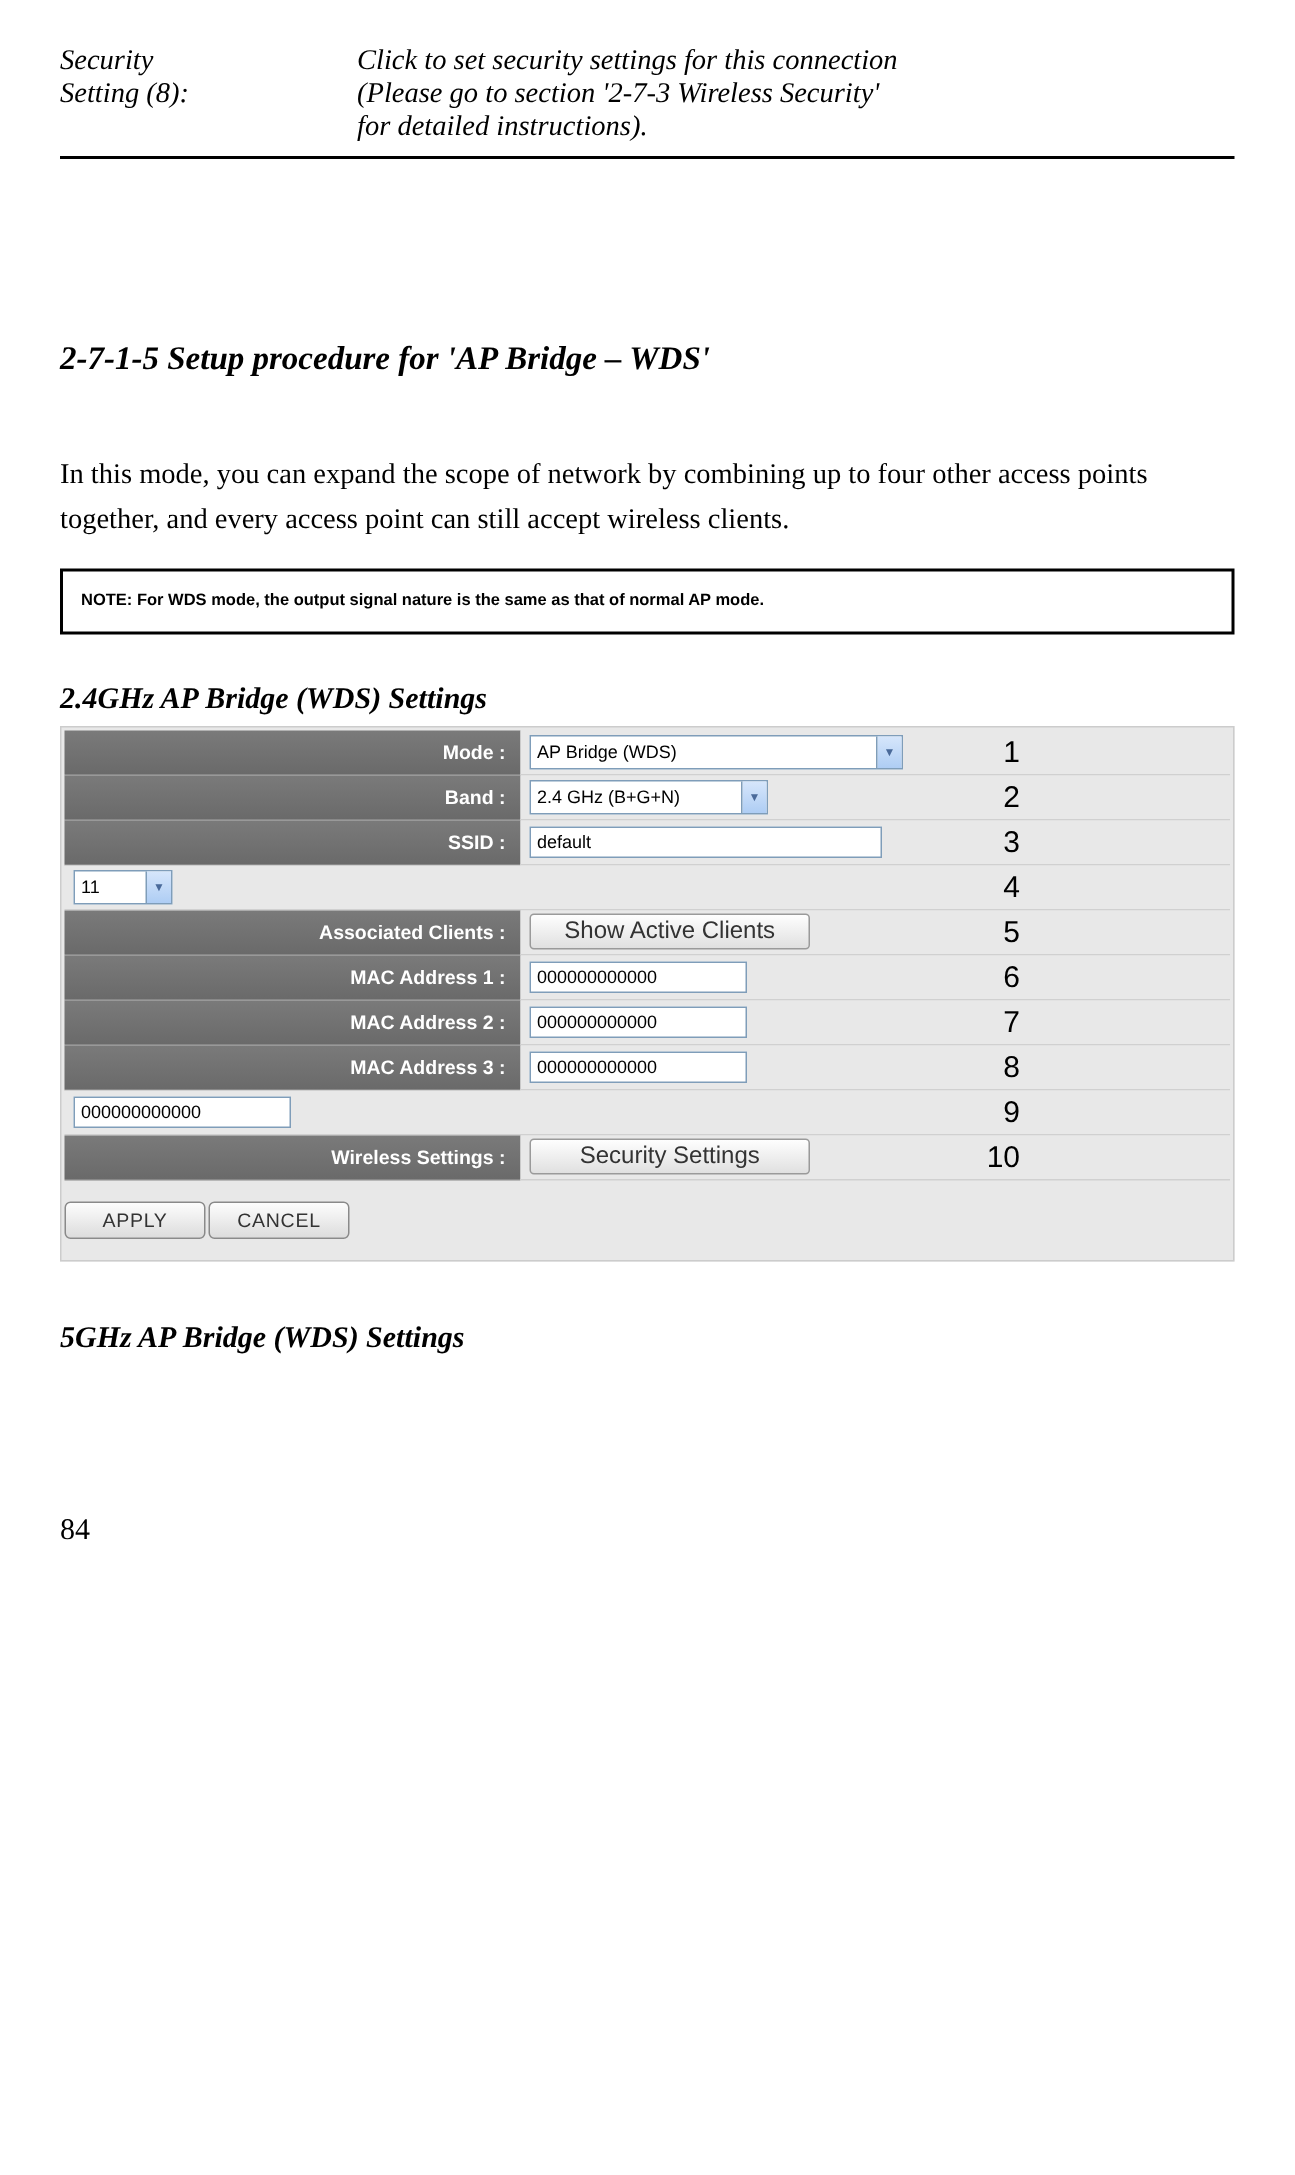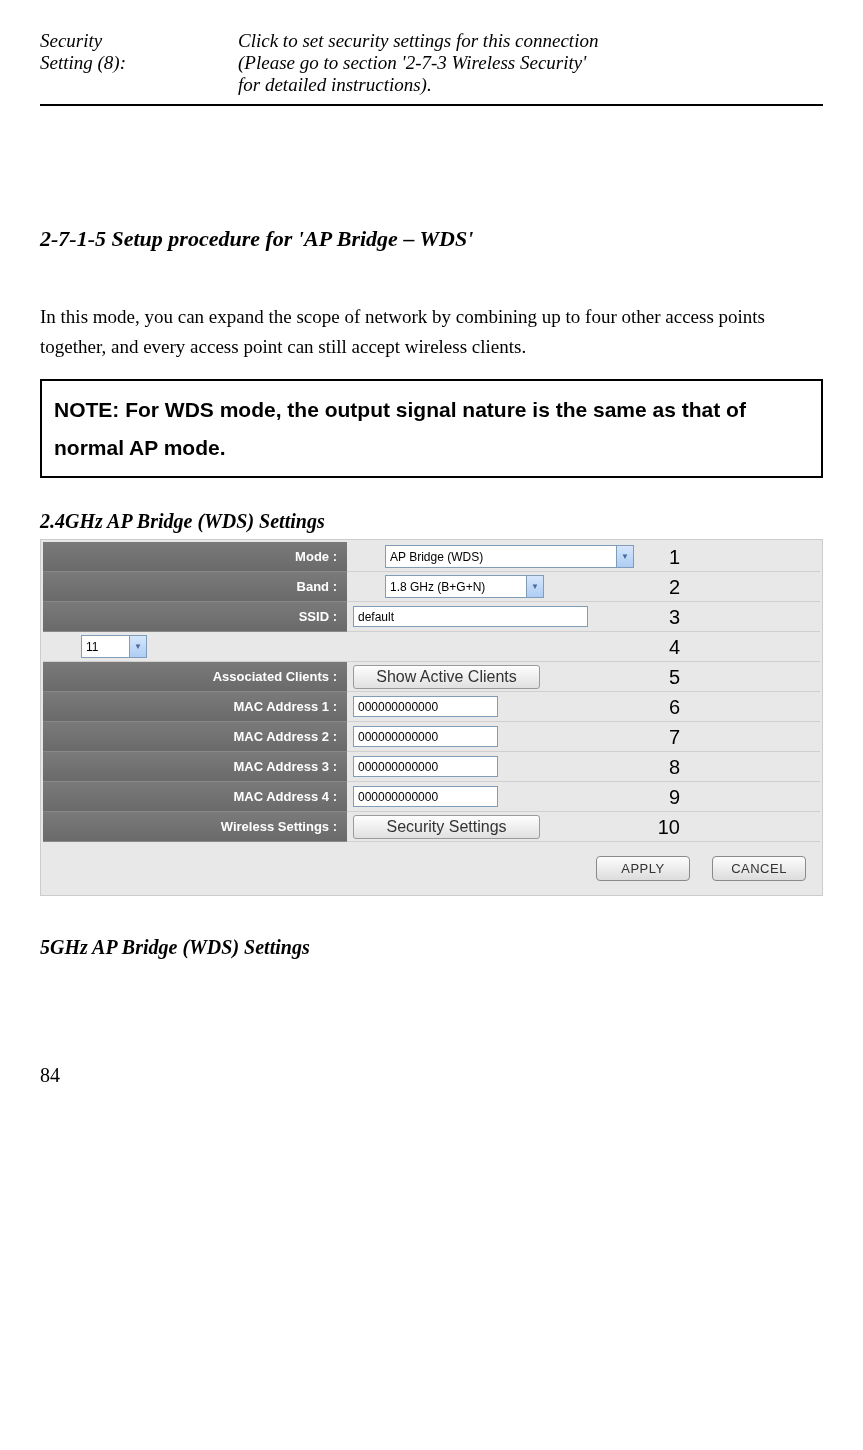--- a/index.html
+++ b/index.html
@@ -36,21 +36,21 @@
 }
 .body-para {
   line-height: 1.6;
   margin-bottom: 16px;
 }
 .note-box {
   border: 2px solid #000;
   padding: 10px 12px;
   font-family: Arial, Helvetica, sans-serif;
   font-weight: bold;
-  font-size: 21px;
+  font-size: 11px;
   line-height: 1.8;
   margin-bottom: 32px;
 }
 .subheading {
   font-style: italic;
   font-weight: bold;
   font-size: 20px;
   margin-bottom: 6px;
 }
 .config-panel {
@@ -91,21 +91,20 @@
 .cfg-select {
   font-family: Arial, sans-serif;
   font-size: 12px;
   height: 21px;
   border: 1px solid #7f9db9;
   background: #fff;
   padding: 0 18px 0 4px;
   position: relative;
   display: inline-flex;
   align-items: center;
-  margin-left: 32px;
 }
 .cfg-select .dd {
   position: absolute;
   right: 0;
   top: 0;
   bottom: 0;
   width: 16px;
   background: linear-gradient(to bottom, #d6e6fb, #aecdf4);
   border-left: 1px solid #7f9db9;
   display: flex;
@@ -137,22 +136,21 @@
 }
 .annot {
   position: absolute;
   font-family: Arial, sans-serif;
   font-size: 20px;
   color: #000;
   pointer-events: none;
 }
 .btn-row {
   display: flex;
-  justify-content: flex-end;
-  gap: 22px;
+  gap: 2px;
   padding: 14px 14px 4px 0;
 }
 .main-btn {
   font-family: Arial, sans-serif;
   font-size: 13px;
   width: 92px;
   height: 23px;
   background: linear-gradient(to bottom, #fdfdfd, #dcdcdc);
   border: 1px solid #8a8a8a;
   border-radius: 4px;
@@ -205,21 +203,21 @@
             <span>AP Bridge (WDS)</span>
             <span class="dd">▼</span>
           </div>
         </div>
         <div class="annot" style="right: 140px; top: 4px;">1</div>
       </div>
       <div class="cfg-row">
         <div class="cfg-label">Band :</div>
         <div class="cfg-value">
           <div class="cfg-select" style="width: 135px;">
-            <span>1.8 GHz (B+G+N)</span>
+            <span>2.4 GHz (B+G+N)</span>
             <span class="dd">▼</span>
           </div>
         </div>
         <div class="annot" style="right: 140px; top: 4px;">2</div>
       </div>
       <div class="cfg-row">
         <div class="cfg-label">SSID :</div>
         <div class="cfg-value">
           <input class="cfg-input" value="default" style="width: 225px;">
         </div>
@@ -256,21 +254,20 @@
         <div class="annot" style="right: 140px; top: 4px;">7</div>
       </div>
       <div class="cfg-row">
         <div class="cfg-label">MAC Address 3 :</div>
         <div class="cfg-value">
           <input class="cfg-input" value="000000000000" style="width: 135px;">
         </div>
         <div class="annot" style="right: 140px; top: 4px;">8</div>
       </div>
       <div class="cfg-row">
-        <div class="cfg-label">MAC Address 4 :</div>
         <div class="cfg-value">
           <input class="cfg-input" value="000000000000" style="width: 135px;">
         </div>
         <div class="annot" style="right: 140px; top: 4px;">9</div>
       </div>
       <div class="cfg-row">
         <div class="cfg-label">Wireless Settings :</div>
         <div class="cfg-value">
           <div class="cfg-button" style="width: 165px;">Security Settings</div>
         </div>

